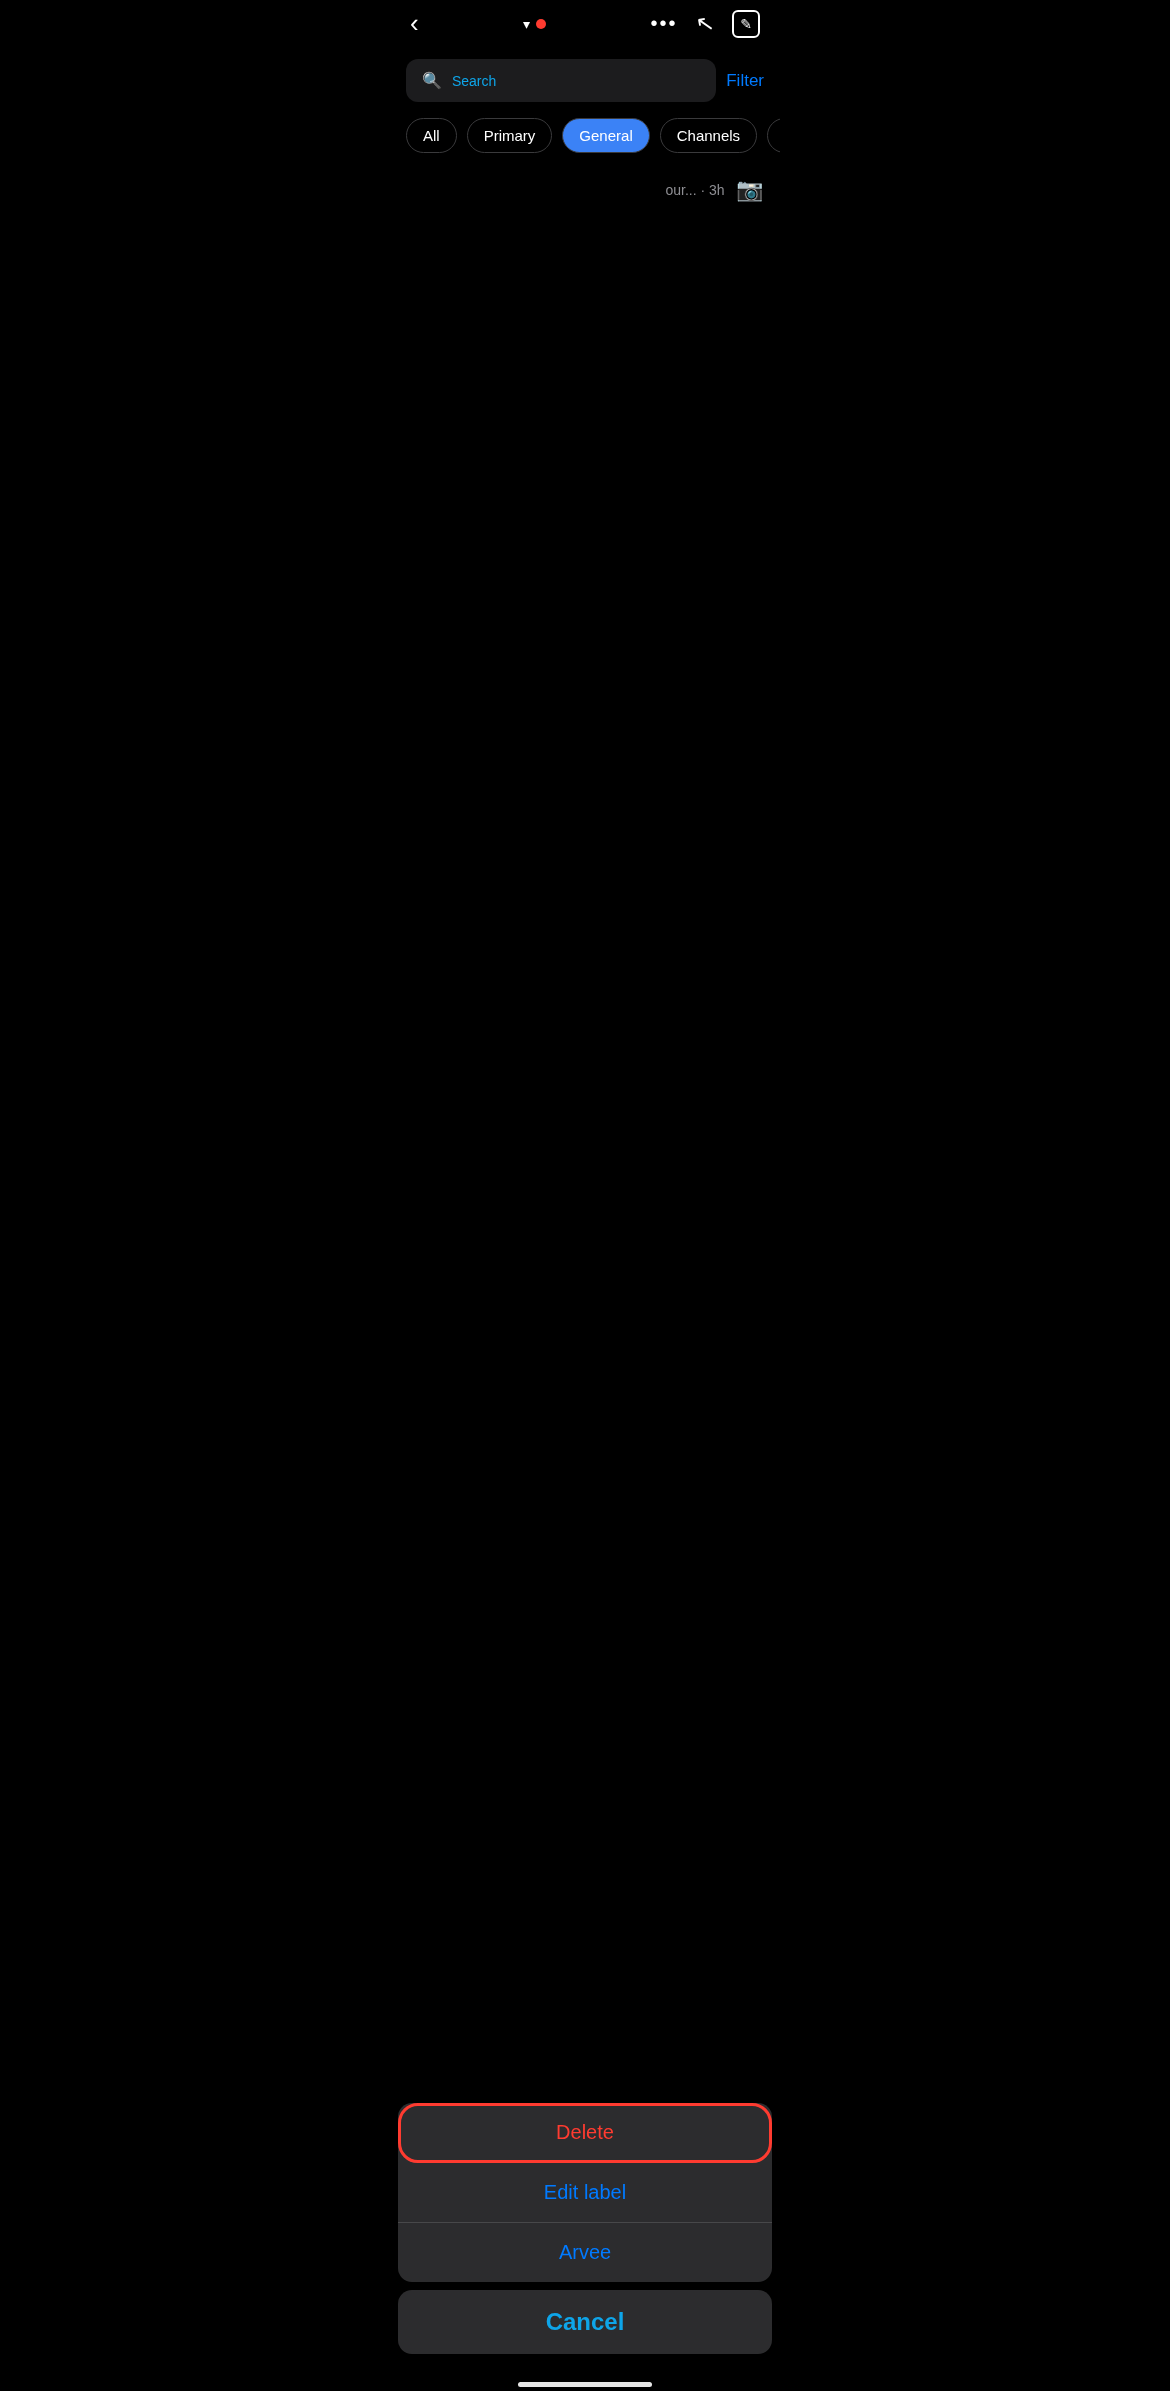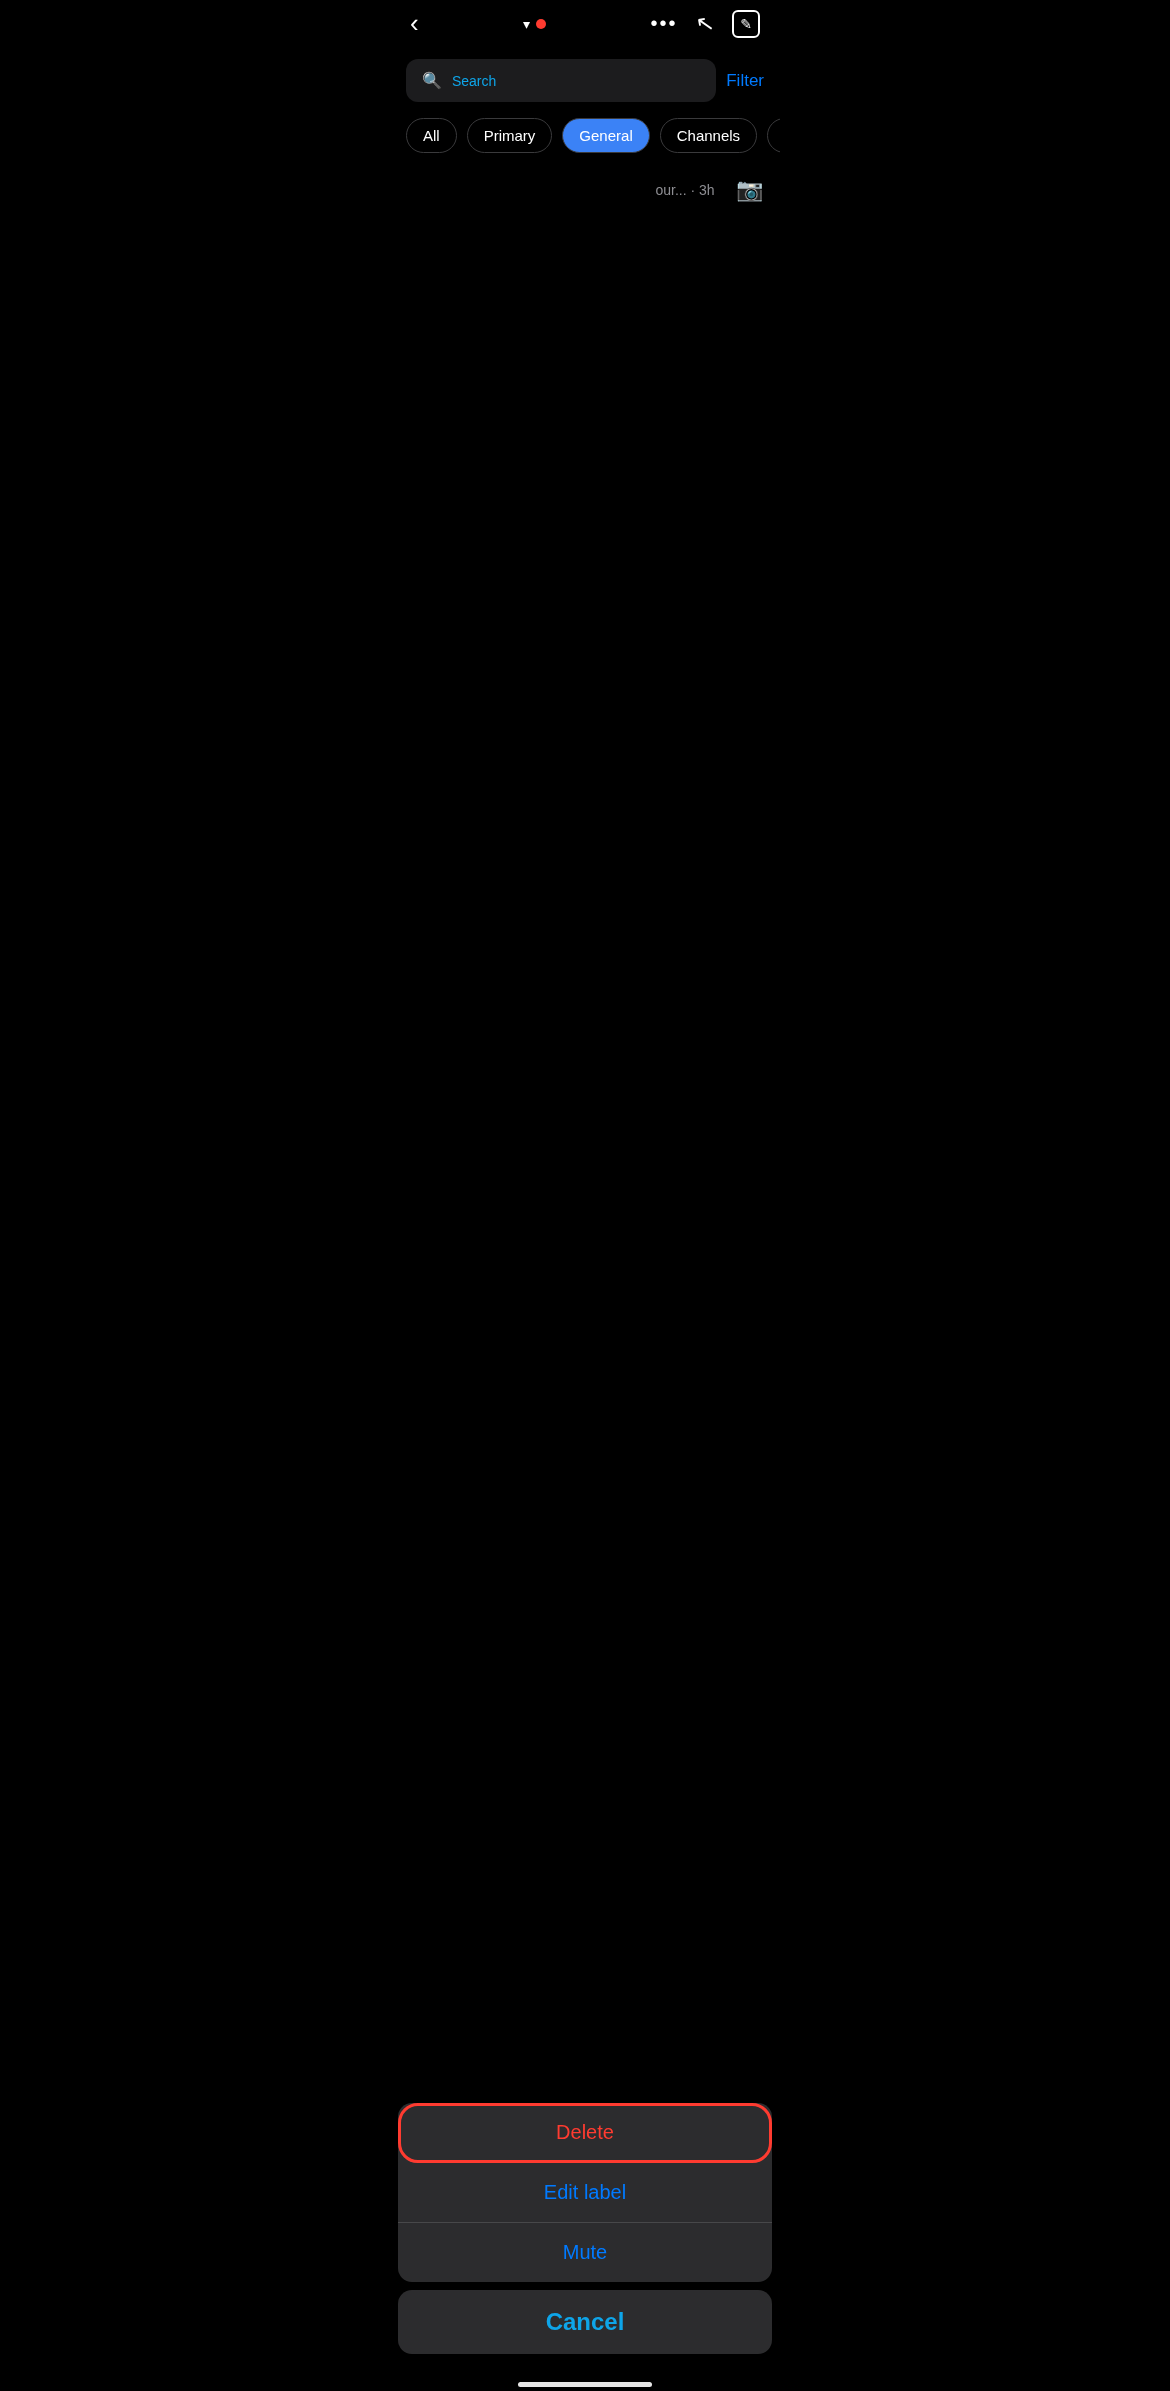--- a/index.html
+++ b/index.html
@@ -149,21 +149,21 @@
       background-color: #3b82f6;
       border-color: #3a3a3c;
       color: #ffffff;
     }
 
     .conversation-preview {
       display: flex;
       align-items: center;
       justify-content: flex-end;
       padding: 12px 16px;
-      gap: 22px;
+      gap: 12px;
       text-align: right;
     }
 
     .conv-time-text {
       color: #8e8e93;
       font-size: 14px;
     }
 
     .conv-camera-icon {
       color: #8e8e93;
@@ -299,21 +299,21 @@
   <span class="conv-time-text">our...  · 3h</span>
   <span class="conv-camera-icon">📷</span>
 </div>
 
 <div class="main-content"></div>
 
 <div class="bottom-overlay">
   <div class="action-sheet">
     <button class="action-sheet-item action-delete action-delete-highlighted">Delete</button>
     <button class="action-sheet-item action-blue">Edit label</button>
-    <button class="action-sheet-item action-blue" style="border-bottom:none;">Mute</button>
+    <button class="action-sheet-item action-blue" style="border-bottom:none;">Arvee</button>
   </div>
 
   <div class="cancel-sheet">
     <button class="cancel-btn">Cancel</button>
   </div>
 
   <div class="home-indicator">
     <div class="home-bar"></div>
   </div>
 </div>

